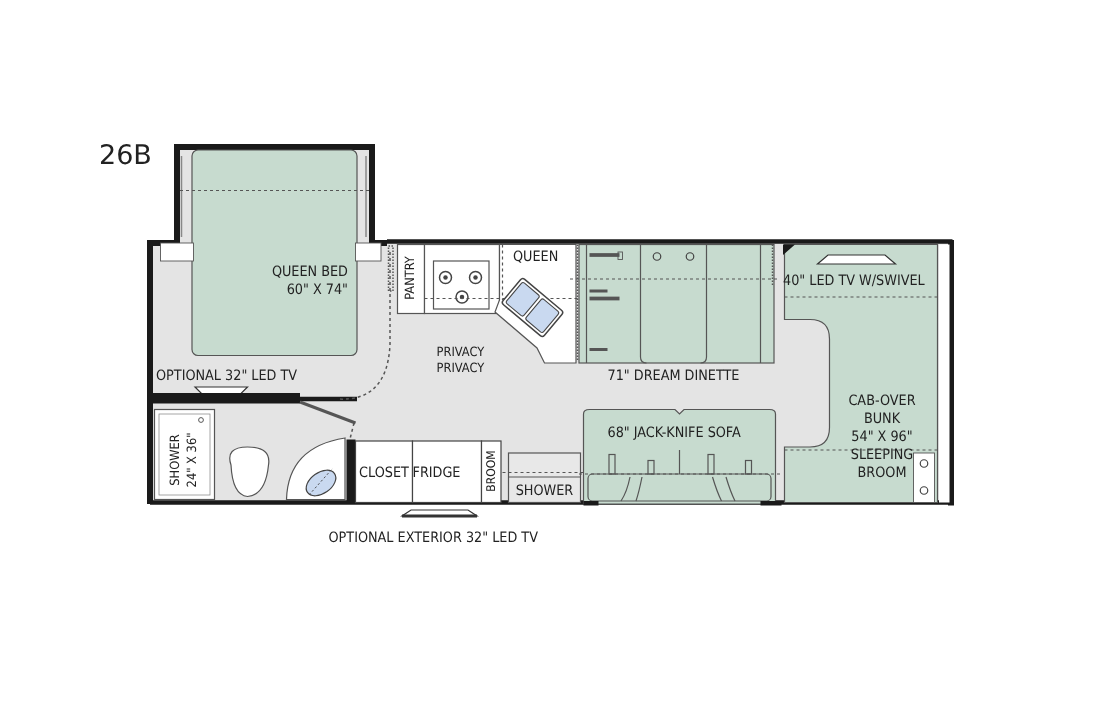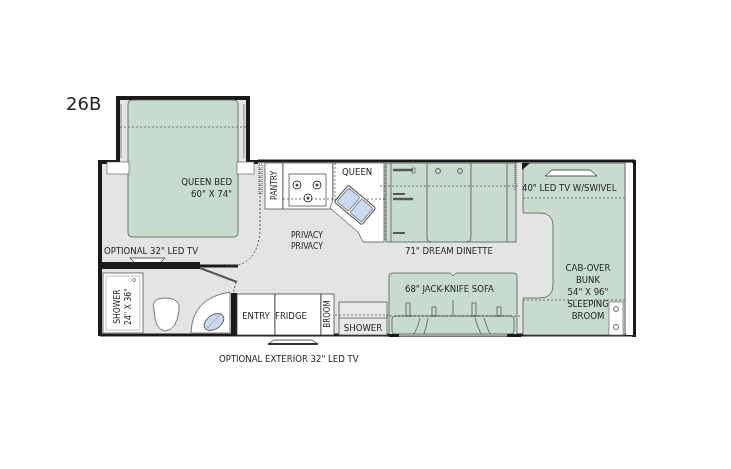--- a/index.html
+++ b/index.html
@@ -156,17 +156,17 @@
   <div>BUNK</div>
   <div>54" X 96"</div>
   <div>SLEEPING</div>
   <div>BROOM</div>
 </div>
 <div class="lbl" style="left:405px;top:283px;">68" JACK-KNIFE SOFA</div>
 <div class="lbl vert" style="left:92px;top:296px;width:62px;font-size:8.5px;">
   <div>SHOWER</div>
   <div>24" X 36"</div>
 </div>
-<div class="lbl" style="left:237px;top:310px;width:38px;">ENTRY</div>
+<div class="lbl" style="left:237px;top:310px;width:38px;">CLOSET</div>
 <div class="lbl" style="left:275px;top:310px;width:28px;">FRIDGE</div>
 <div class="lbl vert" style="left:309px;top:309px;width:38px;font-size:8px;">BROOM</div>
 <div class="lbl" style="left:339px;top:322px;width:48px;">SHOWER</div>
 <div class="lbl" style="left:219px;top:353px;">OPTIONAL EXTERIOR 32" LED TV</div>
 
 </body></html>

